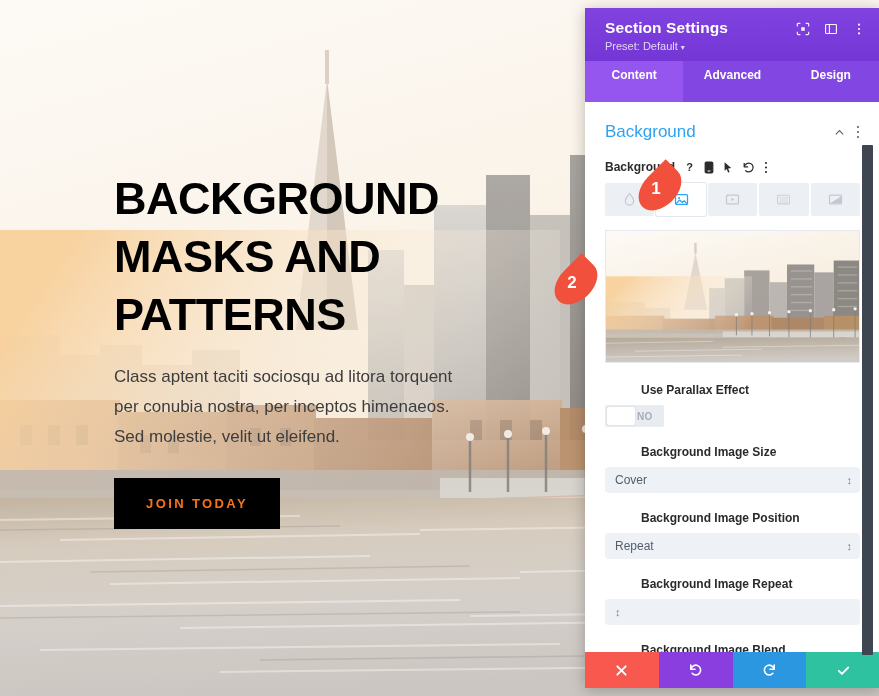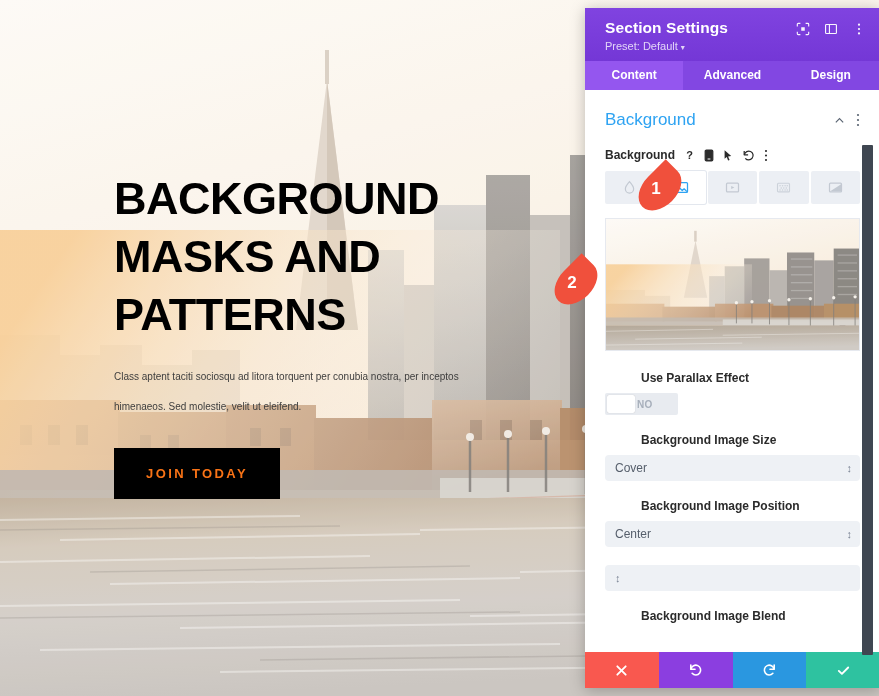--- a/index.html
+++ b/index.html
@@ -30,21 +30,21 @@
     font-family: "Liberation Sans", sans-serif;
     font-weight: bold;
     font-size: 45px;
     line-height: 58px;
     letter-spacing: -0.5px;
     color: #000000;
     white-space: pre-line;
   }
   .hero-sub {
     margin-top: 18px;
-    font-size: 10px;
+    font-size: 17px;
     line-height: 30px;
     color: #3d3d3d;
     max-width: 365px;
   }
   .hero-btn {
     margin-top: 26px;
     display: inline-block;
     background: #000000;
     color: #f97316;
     font-size: 13px;
@@ -82,21 +82,21 @@
   .panel-preset {
     font-size: 11px; color: #e2d4f7; font-weight: normal;
   }
   .panel-preset .caret { font-size: 8px; }
   .head-icons { display: flex; gap: 14px; align-items: center; padding-top: 3px; }
   .head-icon { width: 14px; height: 14px; cursor: pointer; opacity: .95; display:block; }
 
   .tabs {
     display: flex;
     background: #8247e2;
-    height: 29px;
+    height: 41px;
   }
   .tab {
     flex: 1; text-align: center;
     color: #ffffff; font-size: 12px; font-weight: bold;
     line-height: 29px;
     cursor: pointer;
   }
   .tab.active { background: #9456ef; }
 
   .panel-body {
@@ -155,21 +155,21 @@
   }
 
   .form-label {
     font-size: 12px; font-weight: bold; color: #2b2b2b;
     margin-bottom: 8px;
     margin-left: 36px;
   }
   .form-group { margin-bottom: 18px; }
 
   .toggle {
-    width: 73px; height: 22px;
+    width: 59px; height: 22px;
     background: #e8ebf0; border-radius: 2px;
     display: flex; align-items: center;
     cursor: pointer;
   }
   .toggle-knob {
     width: 28px; height: 18px; margin: 0 2px;
     background: #fff; border-radius: 2px;
     box-shadow: 0 0 1px rgba(0,0,0,.25);
   }
   .toggle-label {
@@ -686,26 +686,27 @@
         <div class="form-label">Background Image Size</div>
         <div class="select">
           <span class="val">Cover</span>
           <span class="updown">↕</span>
         </div>
       </div>
 
       <div class="form-group">
         <div class="form-label">Background Image Position</div>
         <div class="select">
-          <span class="val">Center</span>
+          <span class="val">Repeat</span>
           <span class="updown">↕</span>
         </div>
       </div>
 
       <div class="form-group">
+        <div class="form-label">Background Image Repeat</div>
         <div class="select">
           <span class="updown">↕</span>
         </div>
       </div>
 
       <div class="form-group">
         <div class="form-label">Background Image Blend</div>
 
       </div>
 

